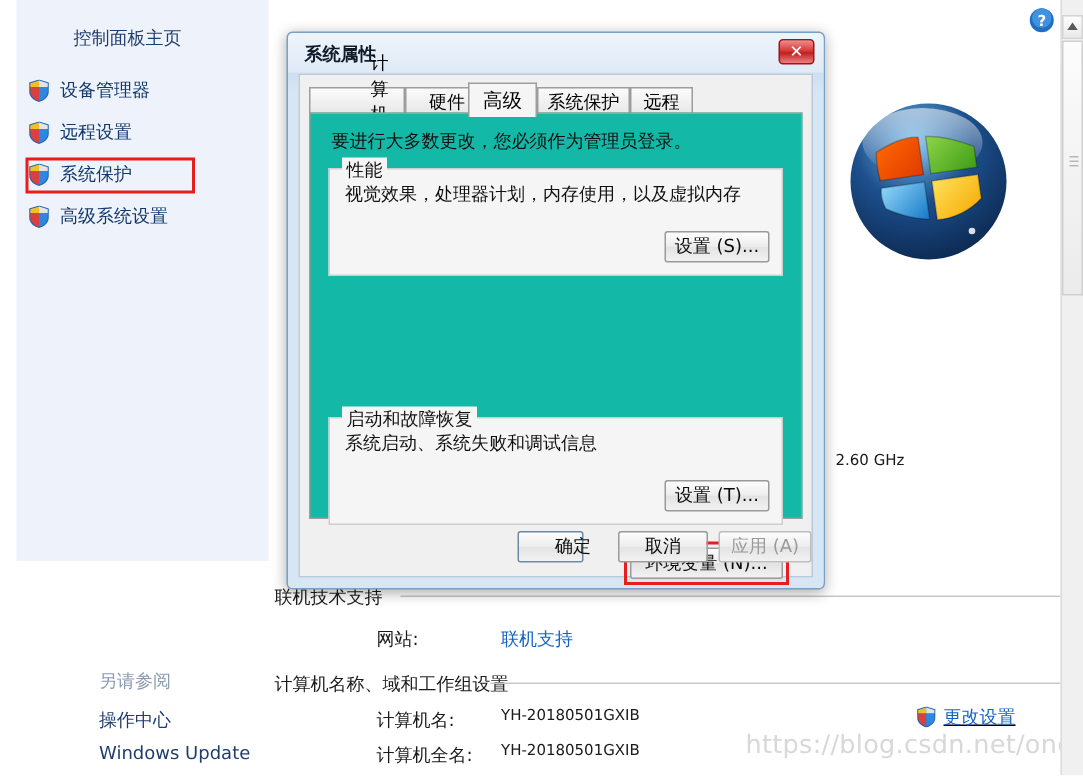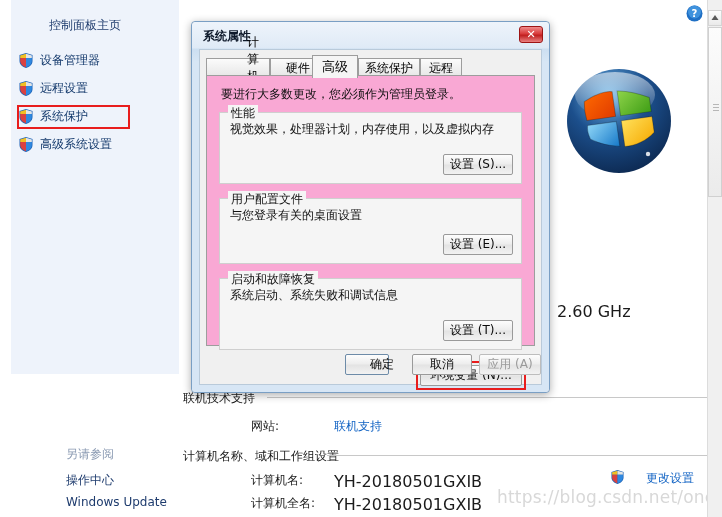--- a/index.html
+++ b/index.html
@@ -49,21 +49,21 @@
     pointer-events: none;
     box-sizing: border-box;
   }
 
   
   .content {
     position: absolute; left: 179px; top: 0; right: 14px; bottom: 0;
     background: #ffffff; overflow: hidden;
   }
   .bg-label { position: absolute; font-size: 12px; color: #1a1a1a; white-space: nowrap; margin-left: 47px; }
-  .bg-value { position: absolute; font-size: 16px; color: #1a1a1a; white-space: nowrap; }
+  .bg-value { position: absolute; font-size: 10px; color: #1a1a1a; white-space: nowrap; }
   .bg-link { position: absolute; font-size: 12px; color: #1364c4; white-space: nowrap; }
 
   .sec-head {
     position: absolute; font-size: 12px; color: #1a1a1a; white-space: nowrap;
   }
   .sec-rule {
     position: absolute; height: 1px; background: #c8c8c8;
   }
 
   
@@ -157,21 +157,21 @@
   }
   .tab.active {
     top: 0; height: 23px;
     background: #f5f5f5;
     border-color: #9d9d9d;
     z-index: 3;
     font-size: 13px;
   }
   .tabpanel {
     position: absolute; left: 6px; top: 25px; right: 6px; bottom: 38px;
-    background: #f9a8d4;
+    background: #14b8a6;
     border: 1px solid #9d9d9d;
     box-sizing: border-box;
   }
   .tp-note {
     position: absolute; left: 14px; top: 10px; font-size: 12px; color: #111;
   }
   .groupbox {
     position: absolute; left: 12px; right: 12px;
     border: 1px solid #cfcfcf;
     background: #f5f5f5;
@@ -322,21 +322,21 @@
 
     <div class="sec-head" style="left:4px; top:448px;">计算机名称、域和工作组设置</div>
     <div class="sec-rule" style="left:148px; top:455px; width:380px;"></div>
 
     <div class="bg-label" style="left:25px; top:472px;">计算机名:</div>
     <div class="bg-value" style="left:155px; top:472px;">YH-20180501GXIB</div>
 
     <div class="bg-label" style="left:25px; top:495px;">计算机全名:</div>
     <div class="bg-value" style="left:155px; top:495px;">YH-20180501GXIB</div>
 
-    <div style="position:absolute; left:432px; top:470px; display:flex; gap:21px;">
+    <div style="position:absolute; left:432px; top:470px; display:flex; align-items:center; gap:4px;text-decoration:underline;">
       <span class="shield">
         <svg width="13" height="14" viewBox="0 0 14 15">
           <path d="M7 0 L13.5 2 V8 C13.5 11.5 10.5 14 7 15 C3.5 14 0.5 11.5 0.5 8 V2 Z" fill="#1f63b5"></path>
           <path d="M7 0.7 L1.2 2.5 V5 L7 5 Z" fill="#f2c022"></path>
           <path d="M7 5 L12.8 5 V2.5 L7 0.7 Z" fill="#e4e4e4"></path>
           <path d="M1.2 5 L7 5 V14.2 C4 13.3 1.2 11 1.2 8 Z" fill="#d94141"></path>
           <path d="M7 5 L12.8 5 V8 C12.8 11 10.3 13.3 7 14.2 Z" fill="#2f88e0"></path>
         </svg>
       </span>
       <span class="bg-link" style="position:static;">更改设置</span>
@@ -389,25 +389,20 @@
       <div class="tabpanel">
 
         <div class="tp-note">要进行大多数更改，您必须作为管理员登录。</div>
 
         <div class="groupbox" style="top:36px; height:72px;">
           <div class="gb-legend">性能</div>
           <div class="gb-desc">视觉效果，处理器计划，内存使用，以及虚拟内存</div>
           <div class="btn" style="right:8px; bottom:8px; width:70px;">设置 (S)...</div>
         </div>
 
-        <div class="groupbox" style="top:122px; height:66px;">
-          <div class="gb-legend">用户配置文件</div>
-          <div class="gb-desc">与您登录有关的桌面设置</div>
-          <div class="btn" style="right:8px; bottom:8px; width:70px;">设置 (E)...</div>
-        </div>
 
         <div class="groupbox" style="top:202px; height:72px;">
           <div class="gb-legend">启动和故障恢复</div>
           <div class="gb-desc">系统启动、系统失败和调试信息</div>
           <div class="btn" style="right:8px; bottom:8px; width:70px;">设置 (T)...</div>
         </div>
 
         <div class="btn" style="right:12px; top:289px; width:102px;">环境变量 (N)...</div>
         <div class="hl-btn-box" style="right:8px; top:285px; width:110px; height:29px;"></div>
       </div>

